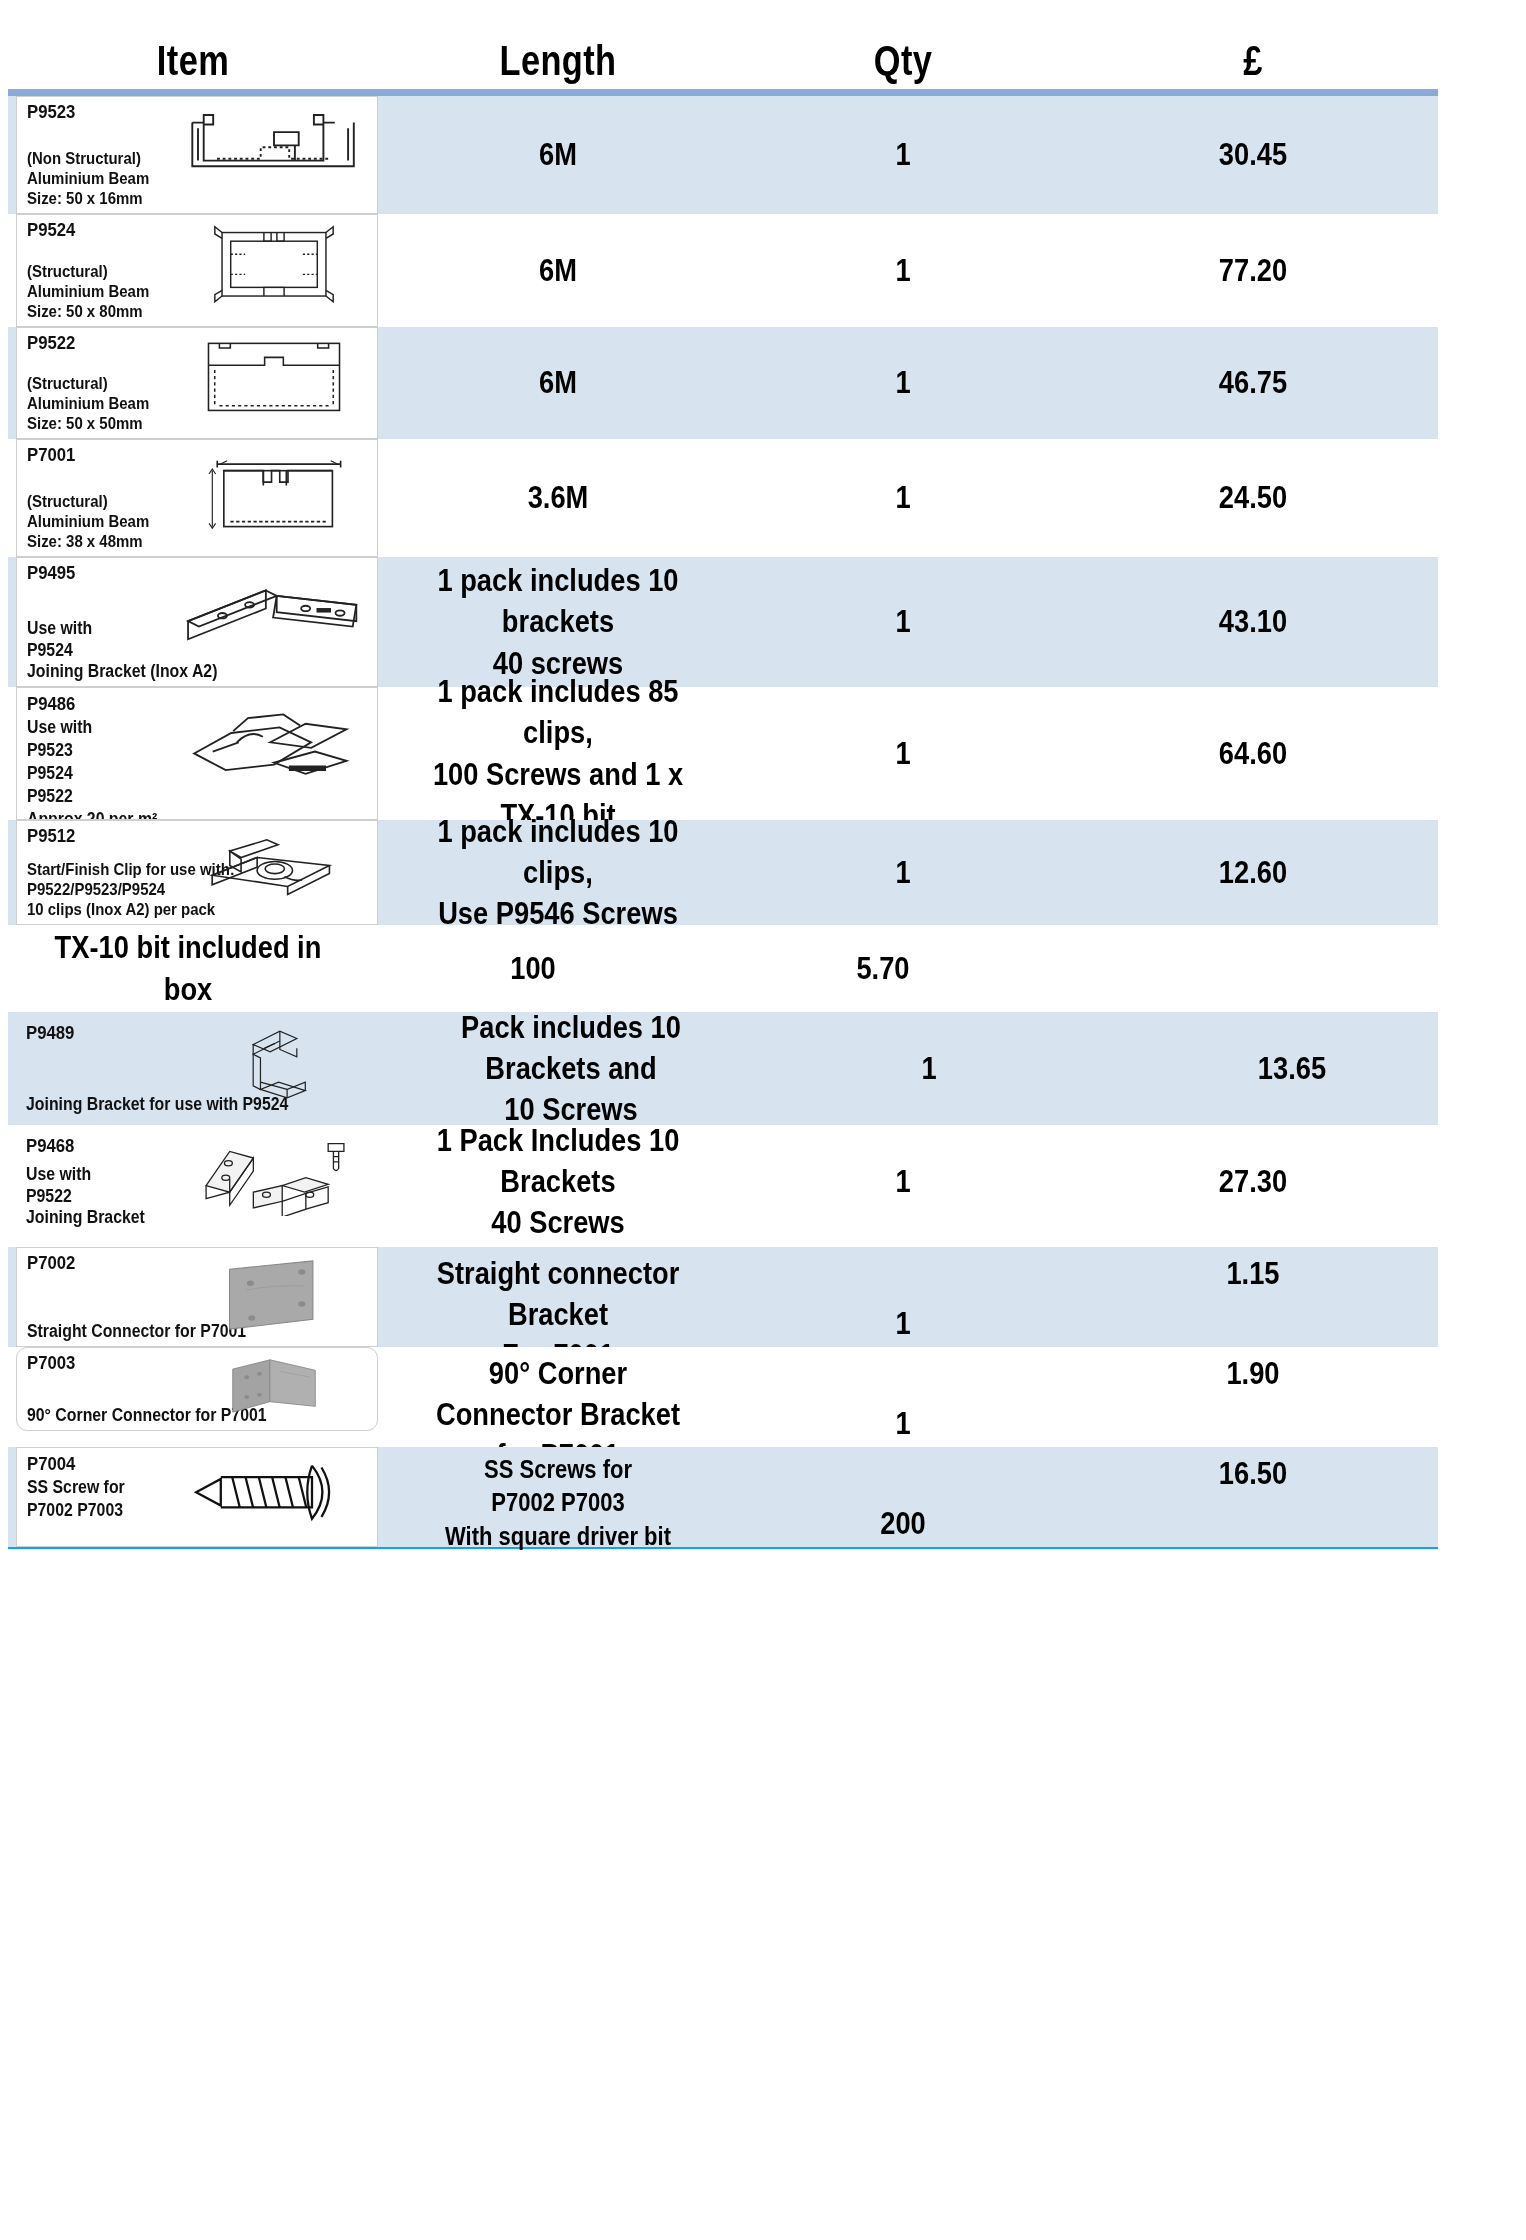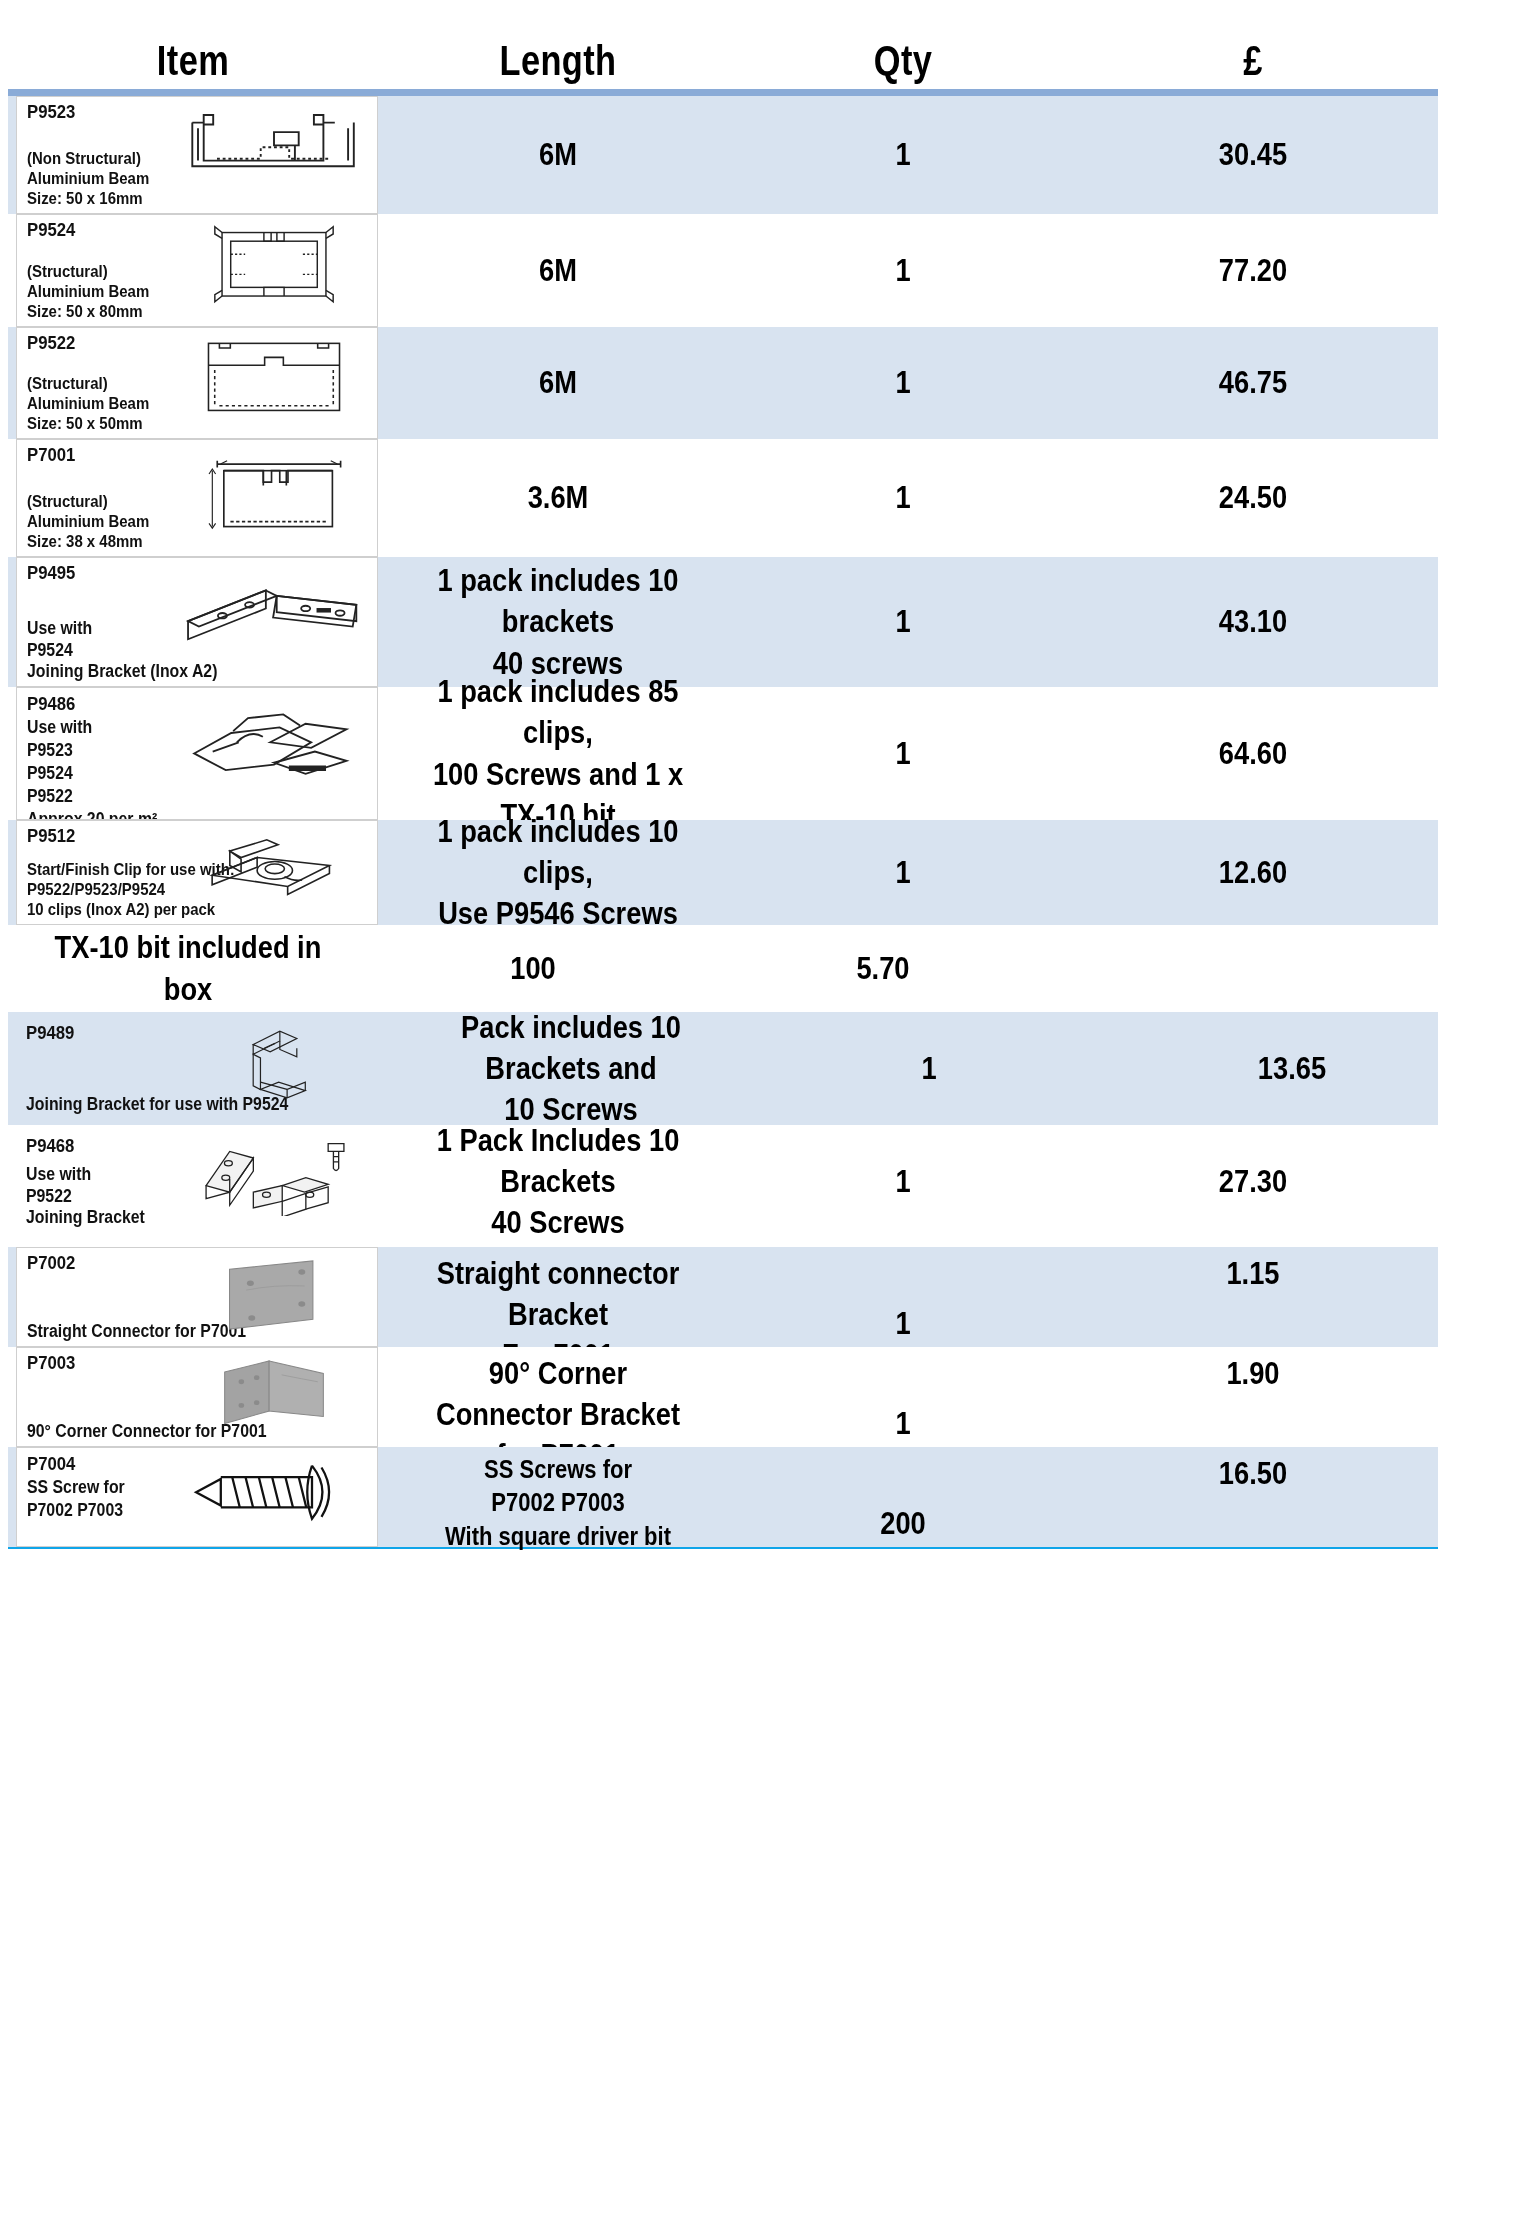--- a/index.html
+++ b/index.html
@@ -440,21 +440,21 @@
           </div>
         </div>
         <div class="len-cell big valign-upper" style="white-space: pre-line;">Straight connector
 Bracket
 For 7001</div>
         <div class="qty-cell big valign-lower">1</div>
         <div class="price-cell big valign-upper">1.15</div>
       </div>
       <div class="row plain" style="height: 100px;">
         <div class="item-cell">
-          <div class="item-box" style="top: 0px; bottom: 0px;">
+          <div class="item-box" style="top: 0px; bottom: 16px; border-radius: 11px;">
             <div class="code">P7003</div>
             <div class="desc">90° Corner Connector for P7001</div>
             <div class="art">
               <svg viewBox="0 0 170 110">
     <g>
       <path d="M14 26 l64 -16 v72 l-64 18 z" fill="#a3a3a3" stroke="#888" stroke-width="1.5"></path>
       <path d="M78 10 l78 18 v62 l-78 -8 z" fill="#b0b0b0" stroke="#888" stroke-width="1.5"></path>
       <ellipse cx="38" cy="40" rx="4" ry="3.5" fill="#8b8b8b"></ellipse>
       <ellipse cx="38" cy="74" rx="4" ry="3.5" fill="#8b8b8b"></ellipse>
       <ellipse cx="60" cy="34" rx="4" ry="3.5" fill="#8b8b8b"></ellipse>

